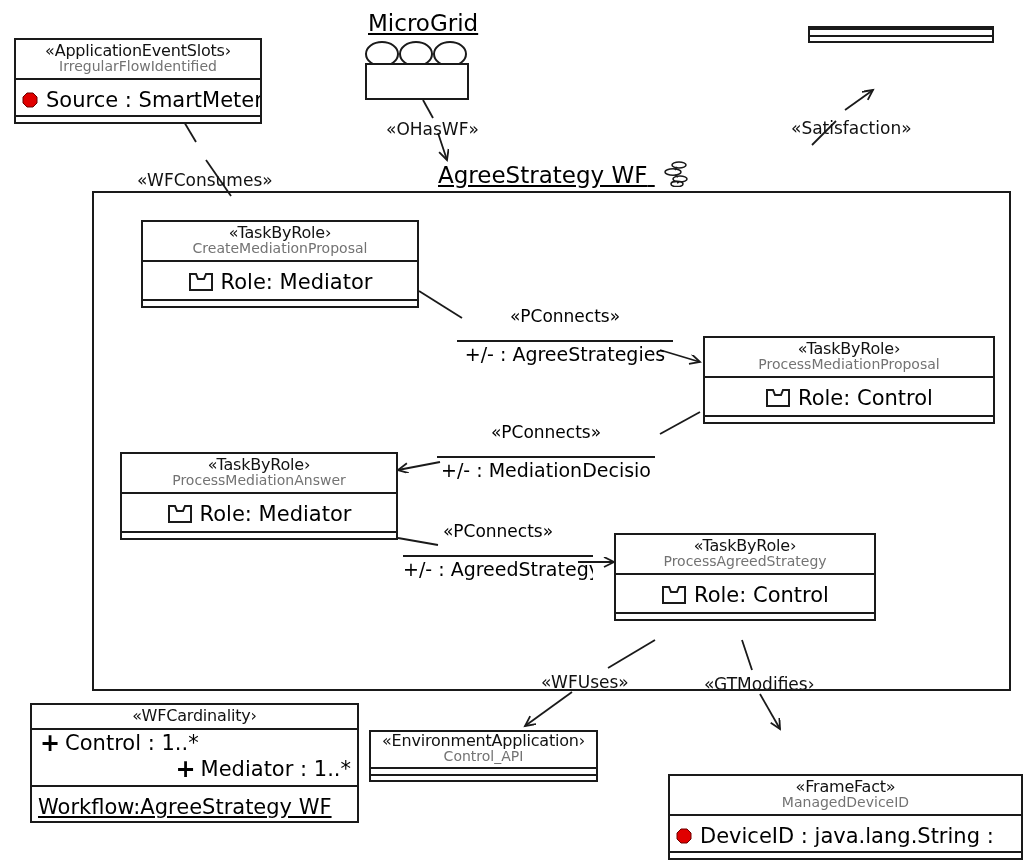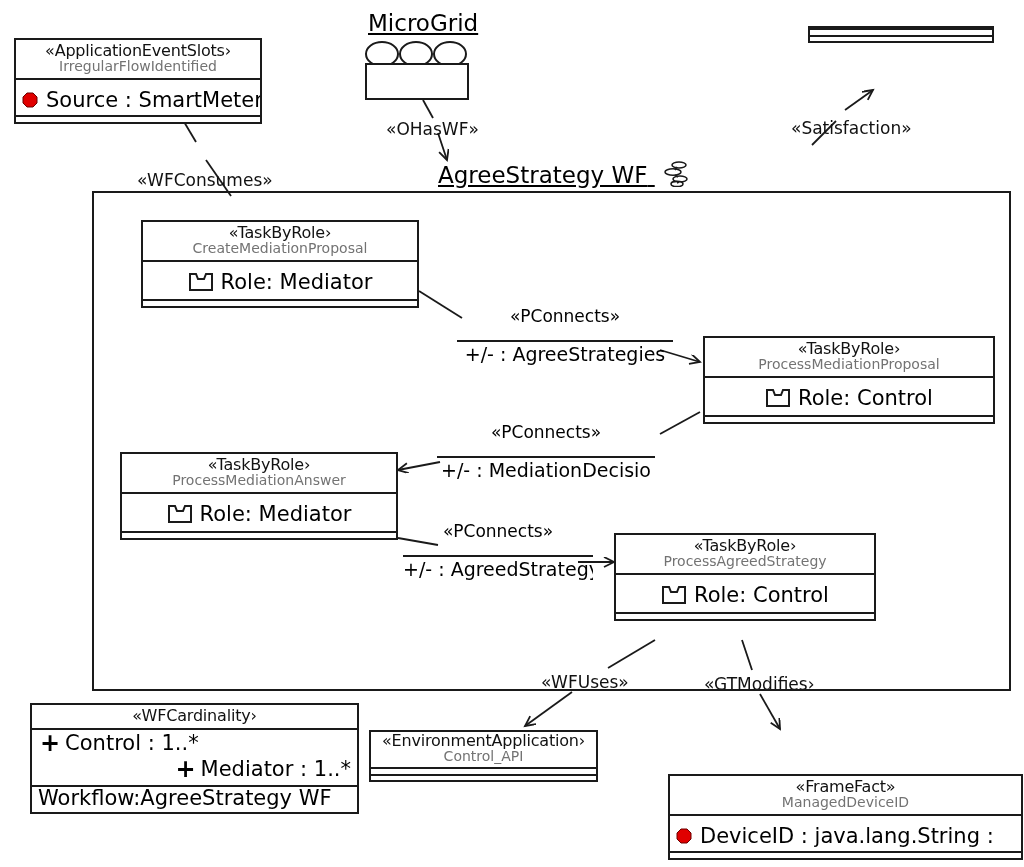--- a/index.html
+++ b/index.html
@@ -333,21 +333,21 @@
       <span class="stereo">«WFCardinality›</span>
     </div>
     <div class="compart left" style="padding:1px 6px 2px 8px;">
       <div style="line-height:1.08;">
         <span class="plus-icon">+</span><span>Control  :  1..*</span>
       </div>
       <div style="line-height:1.08;text-align:right;">
         <span class="plus-icon">+</span><span>Mediator  :  1..*</span>
       </div>
     </div>
-    <div class="compart left" style="padding:1px 4px 2px 6px;">
+    <div class="compart left" style="padding:10px 4px 2px 6px;text-decoration:underline;">
       <span>Workflow:AgreeStrategy WF</span>
     </div>
   </div>
 
   <div class="uml-box" style="left:369px; top:730px; width:229px;">
     <div class="uml-head" style="padding:1px 2px 3px 2px;">
       <span class="stereo">«EnvironmentApplication›</span>
       <span class="cname">Control_API</span>
     </div>
     <div class="thin"></div>

